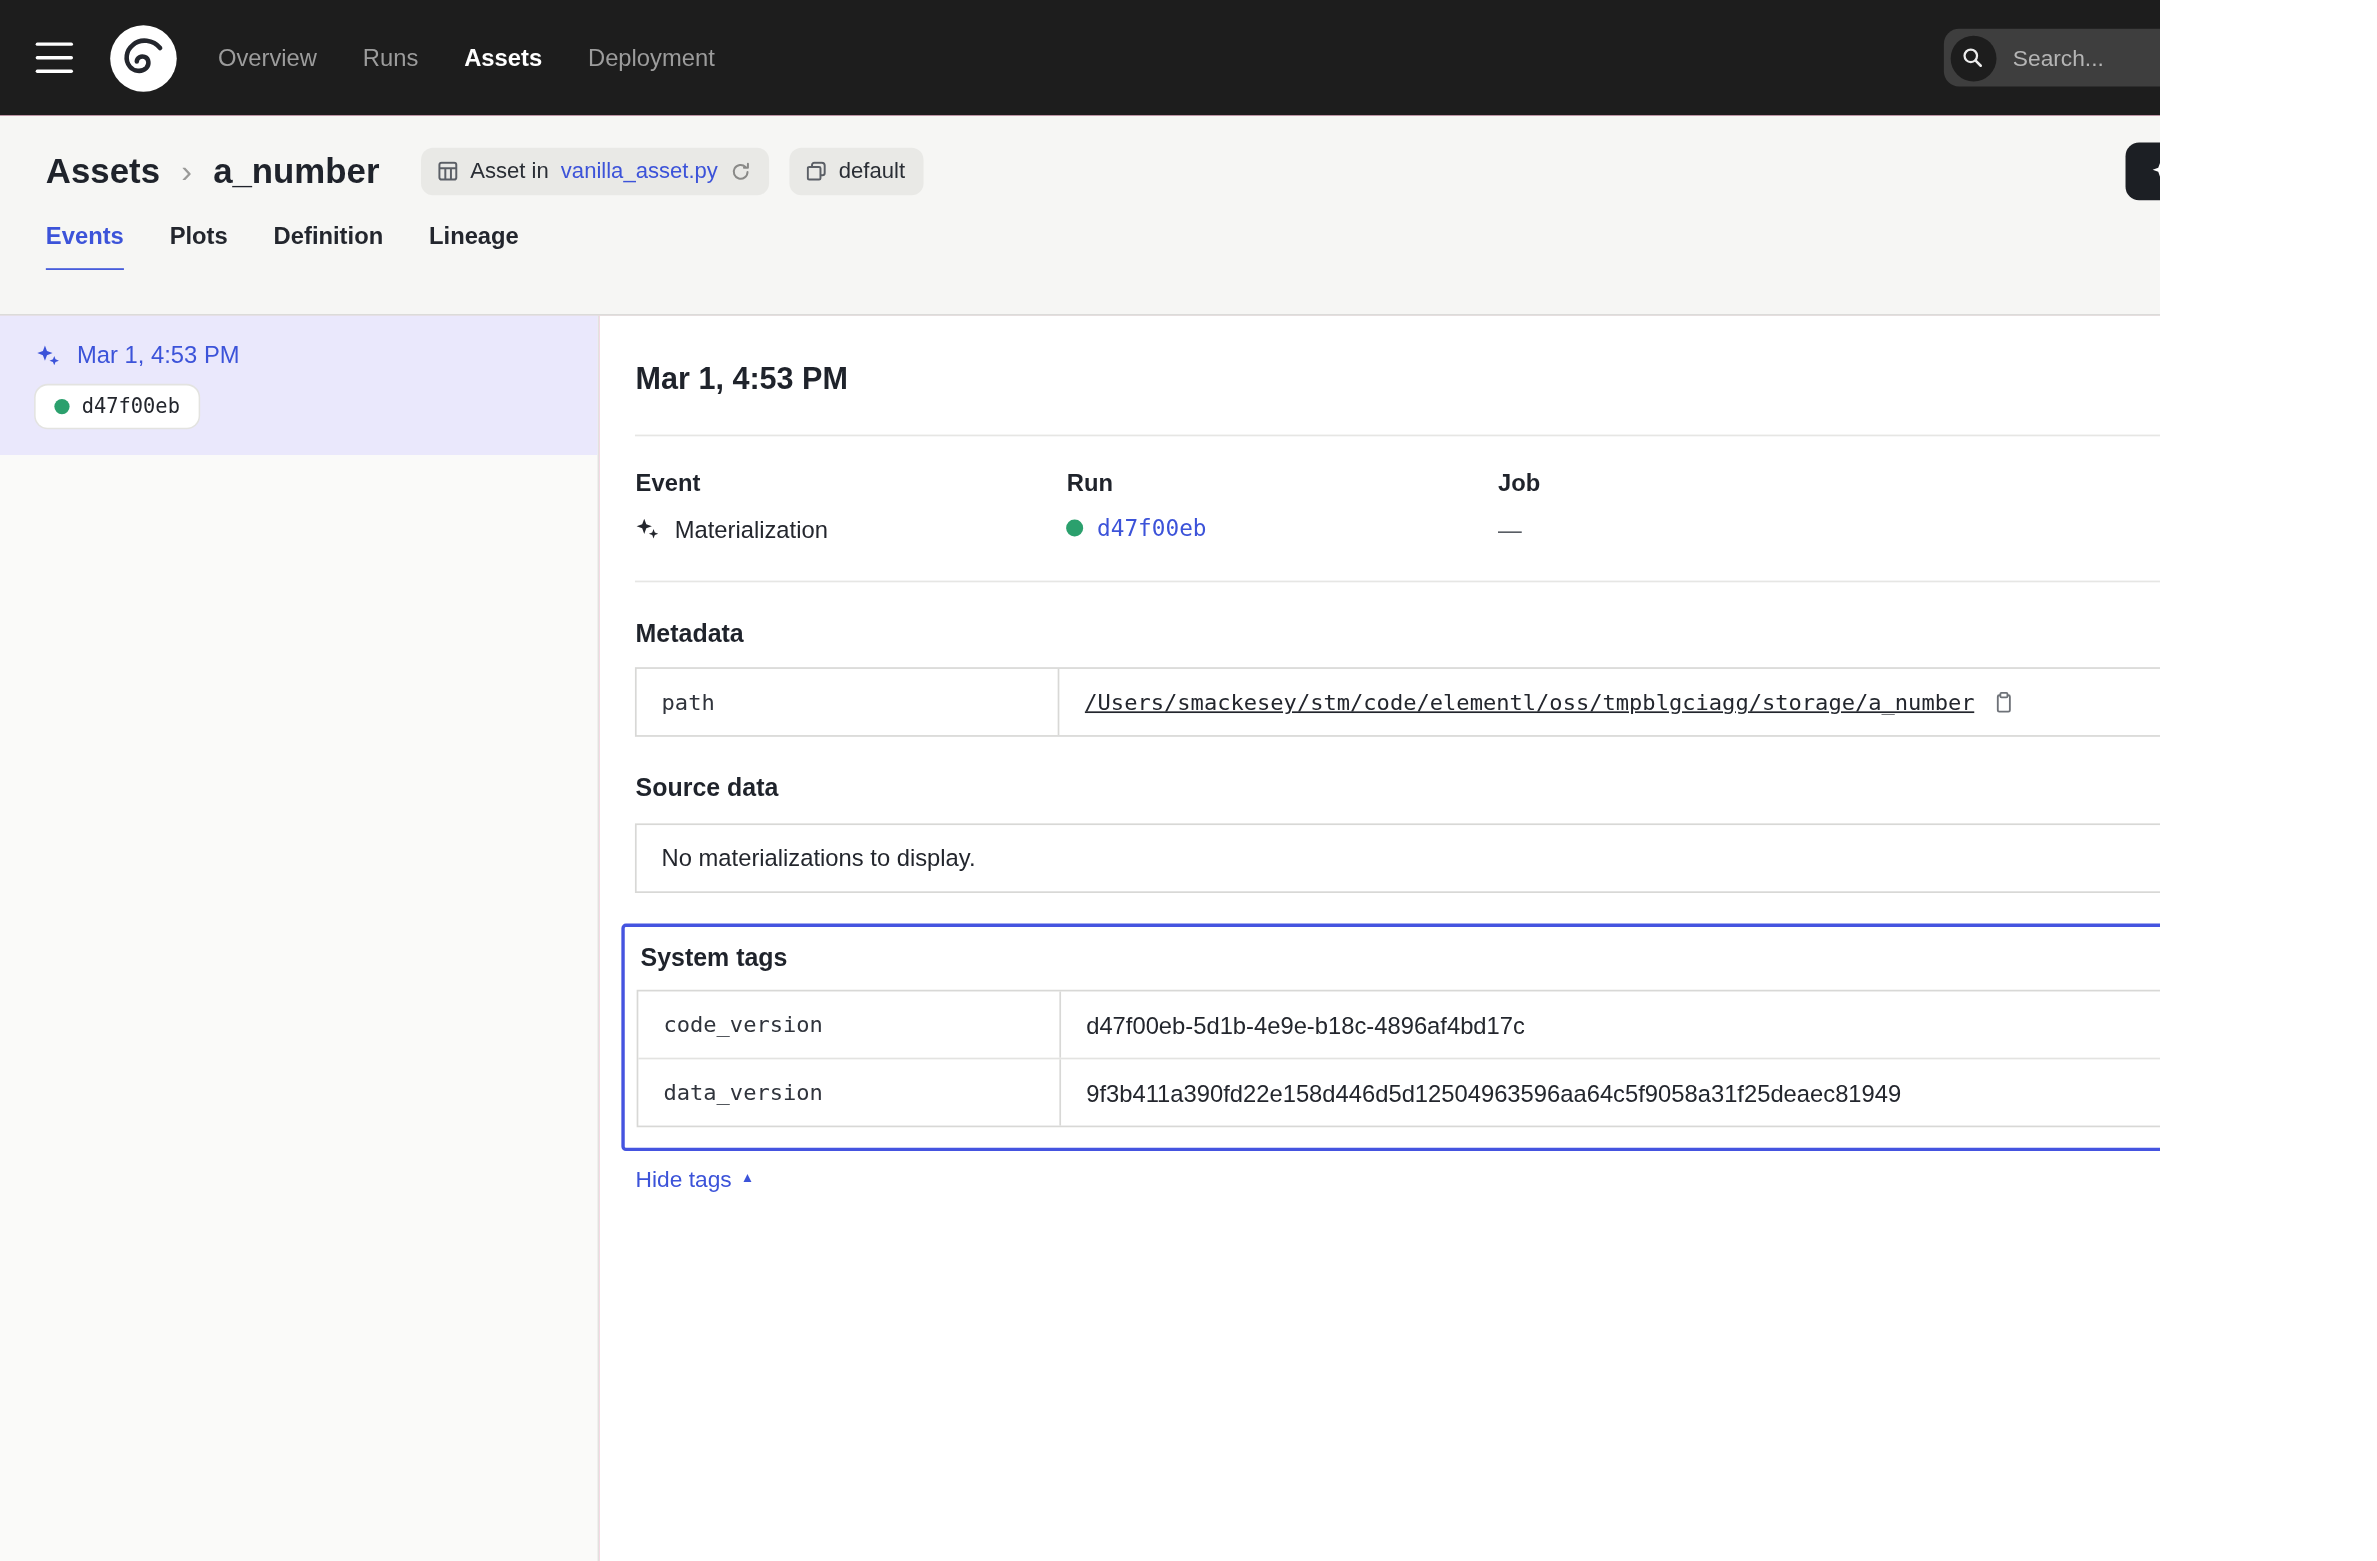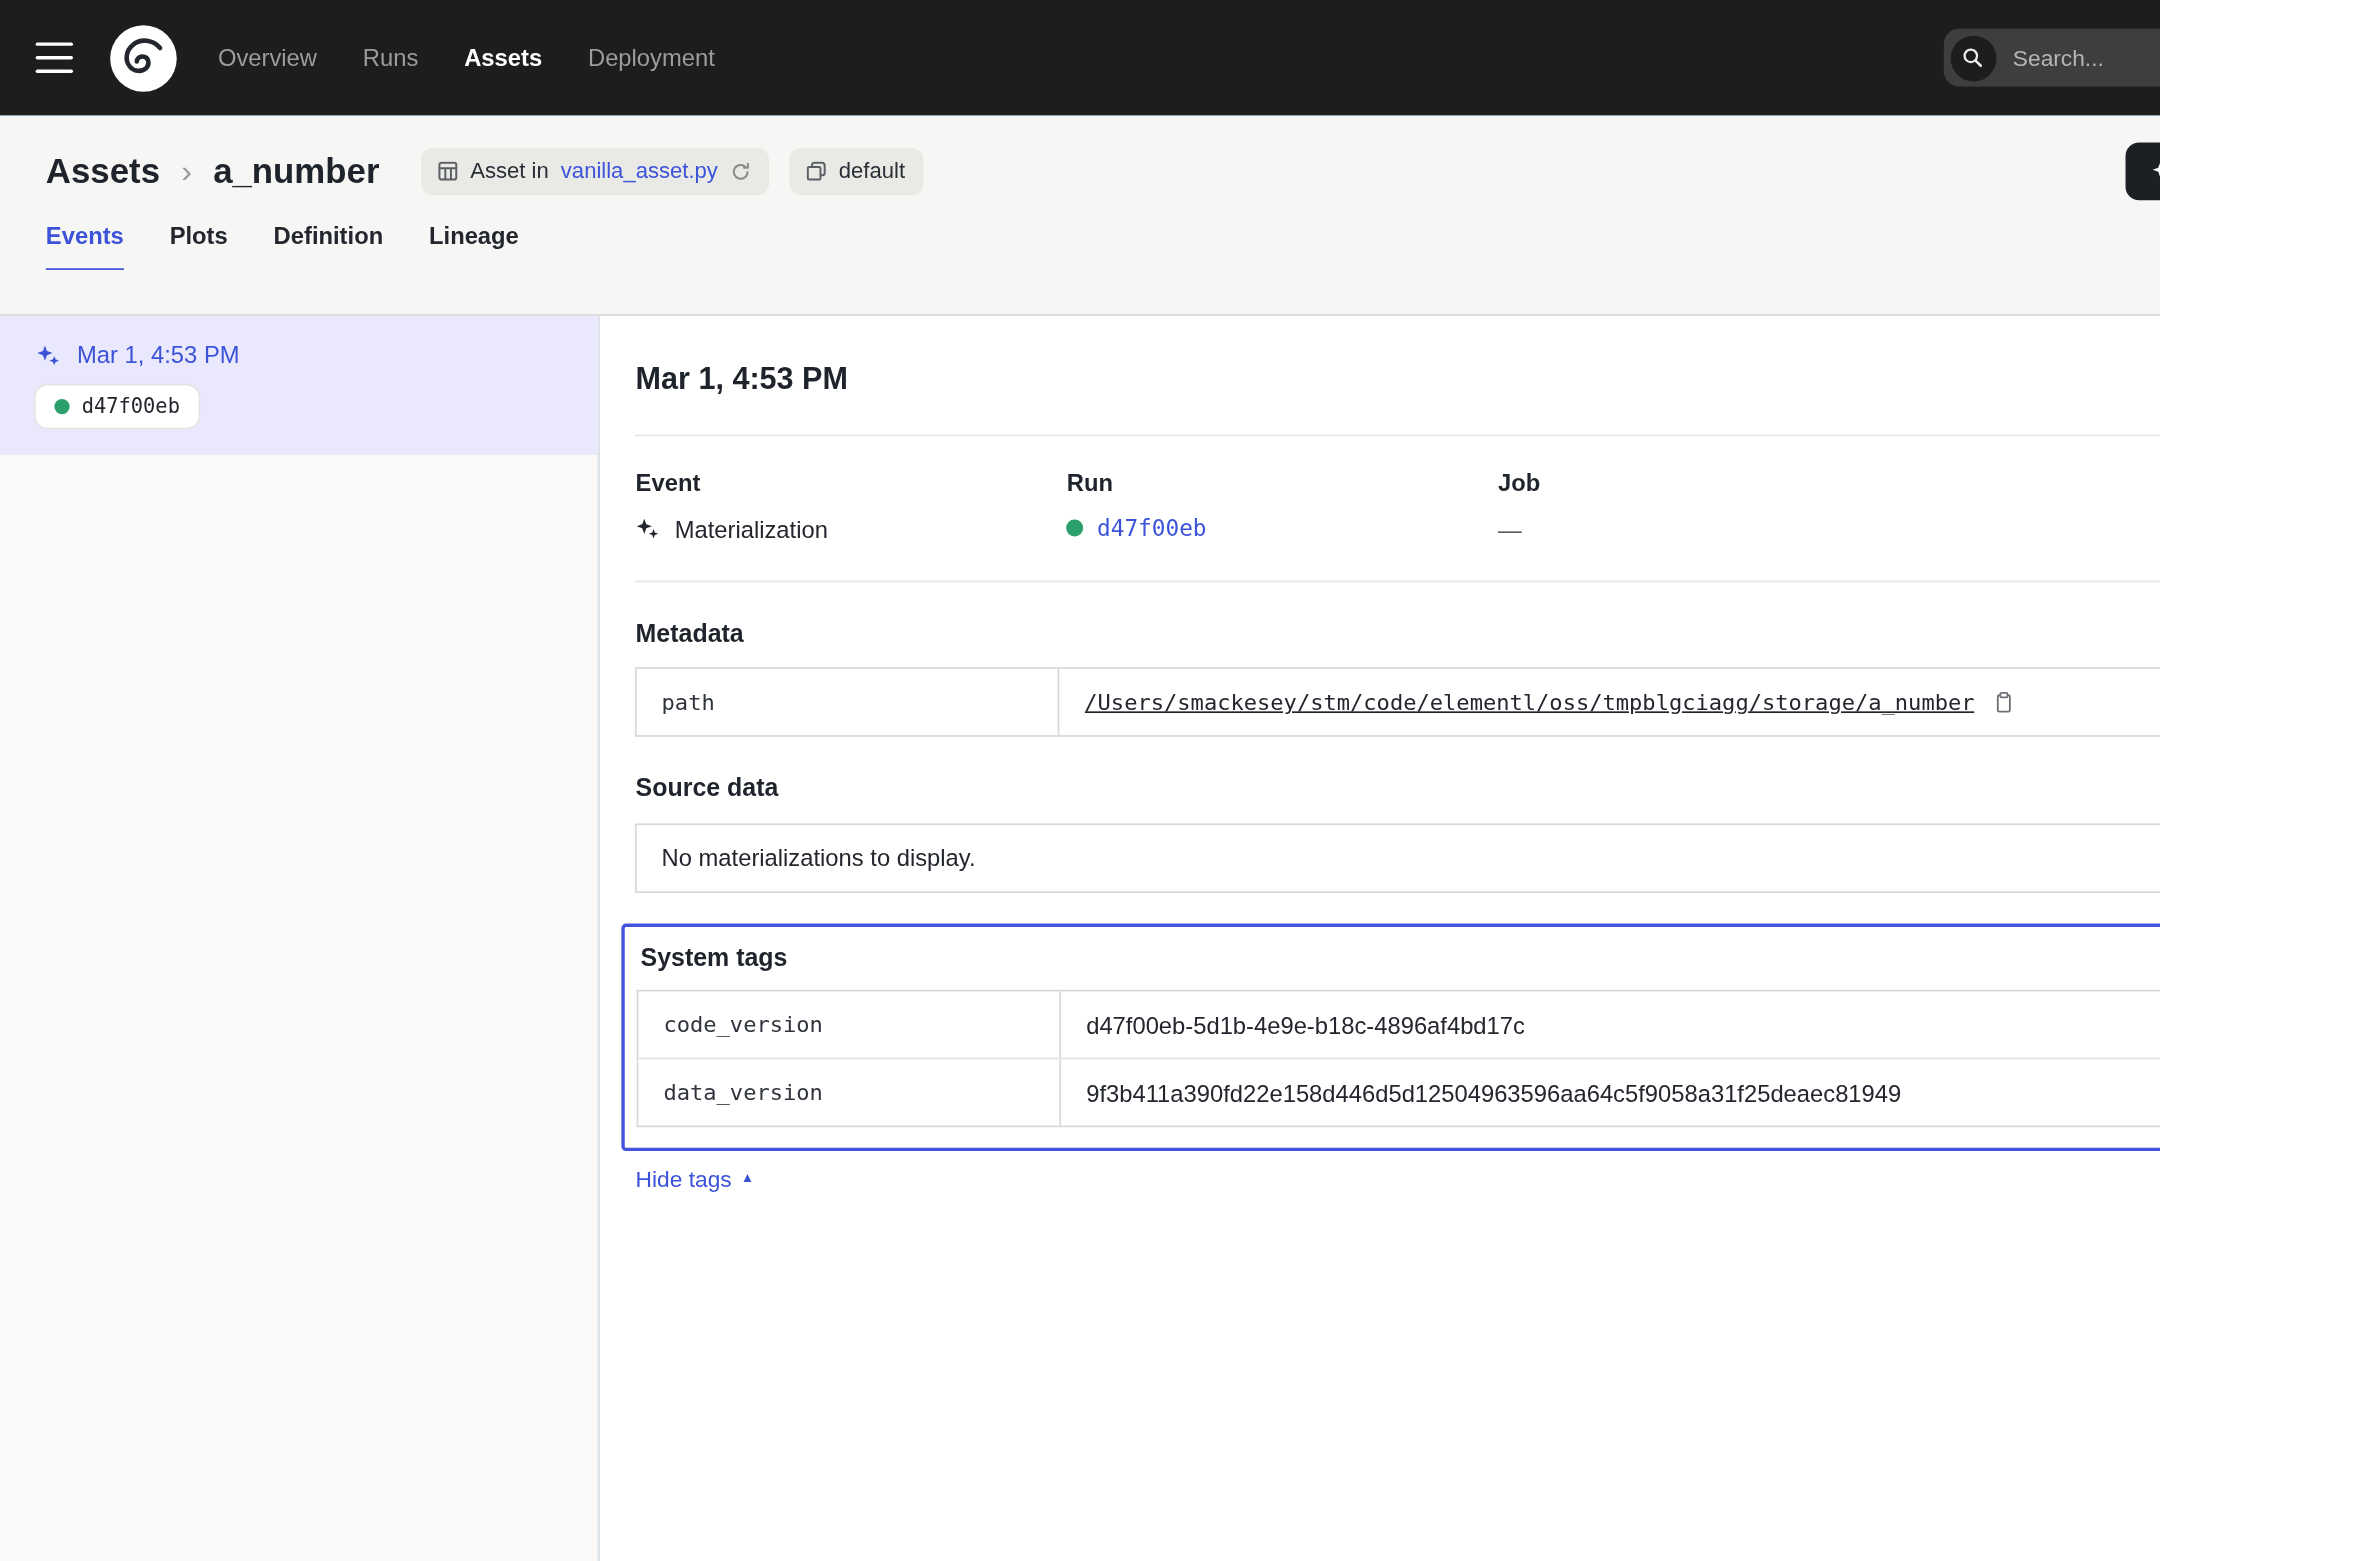--- a/index.html
+++ b/index.html
@@ -1,16 +1,16 @@
 <!DOCTYPE html>
 <html style="font-size:14.3px"><head>
 <meta charset="utf-8">
 <style>
   html,body{margin:0;padding:0;background:#fff;}
-  .viewport{width:2160px;height:1561px;overflow:hidden;background:#0369a1;}
+  .viewport{width:2160px;height:1561px;overflow:hidden;background:#be185d;}
   .stage{width:1400px;height:920px;transform:scale(1.69770);transform-origin:0 0;
          font-family:"Liberation Sans",sans-serif;color:#23262d;-webkit-font-smoothing:antialiased;}
 
   
   .topbar{height:68px;background:#1d1d1d;display:flex;align-items:center;padding:0 21.4px;box-sizing:border-box;}
   .hamburger{width:32px;height:32px;background:none;border:none;display:flex;flex-direction:column;justify-content:center;gap:5.4px;cursor:pointer;padding:0;}
   .hamburger span{display:block;width:22px;height:2.3px;background:#fff;border-radius:1.8px;}
   .logo{width:41px;height:41px;margin:0 14.3px 0 10.7px;flex:0 0 auto;}
   .nav{display:flex;gap:27px;margin-left:9px;align-items:center;}
   .nav .nav-item{font-size:14px;color:#9c9c9c;text-decoration:none;font-weight:500;cursor:pointer;}

